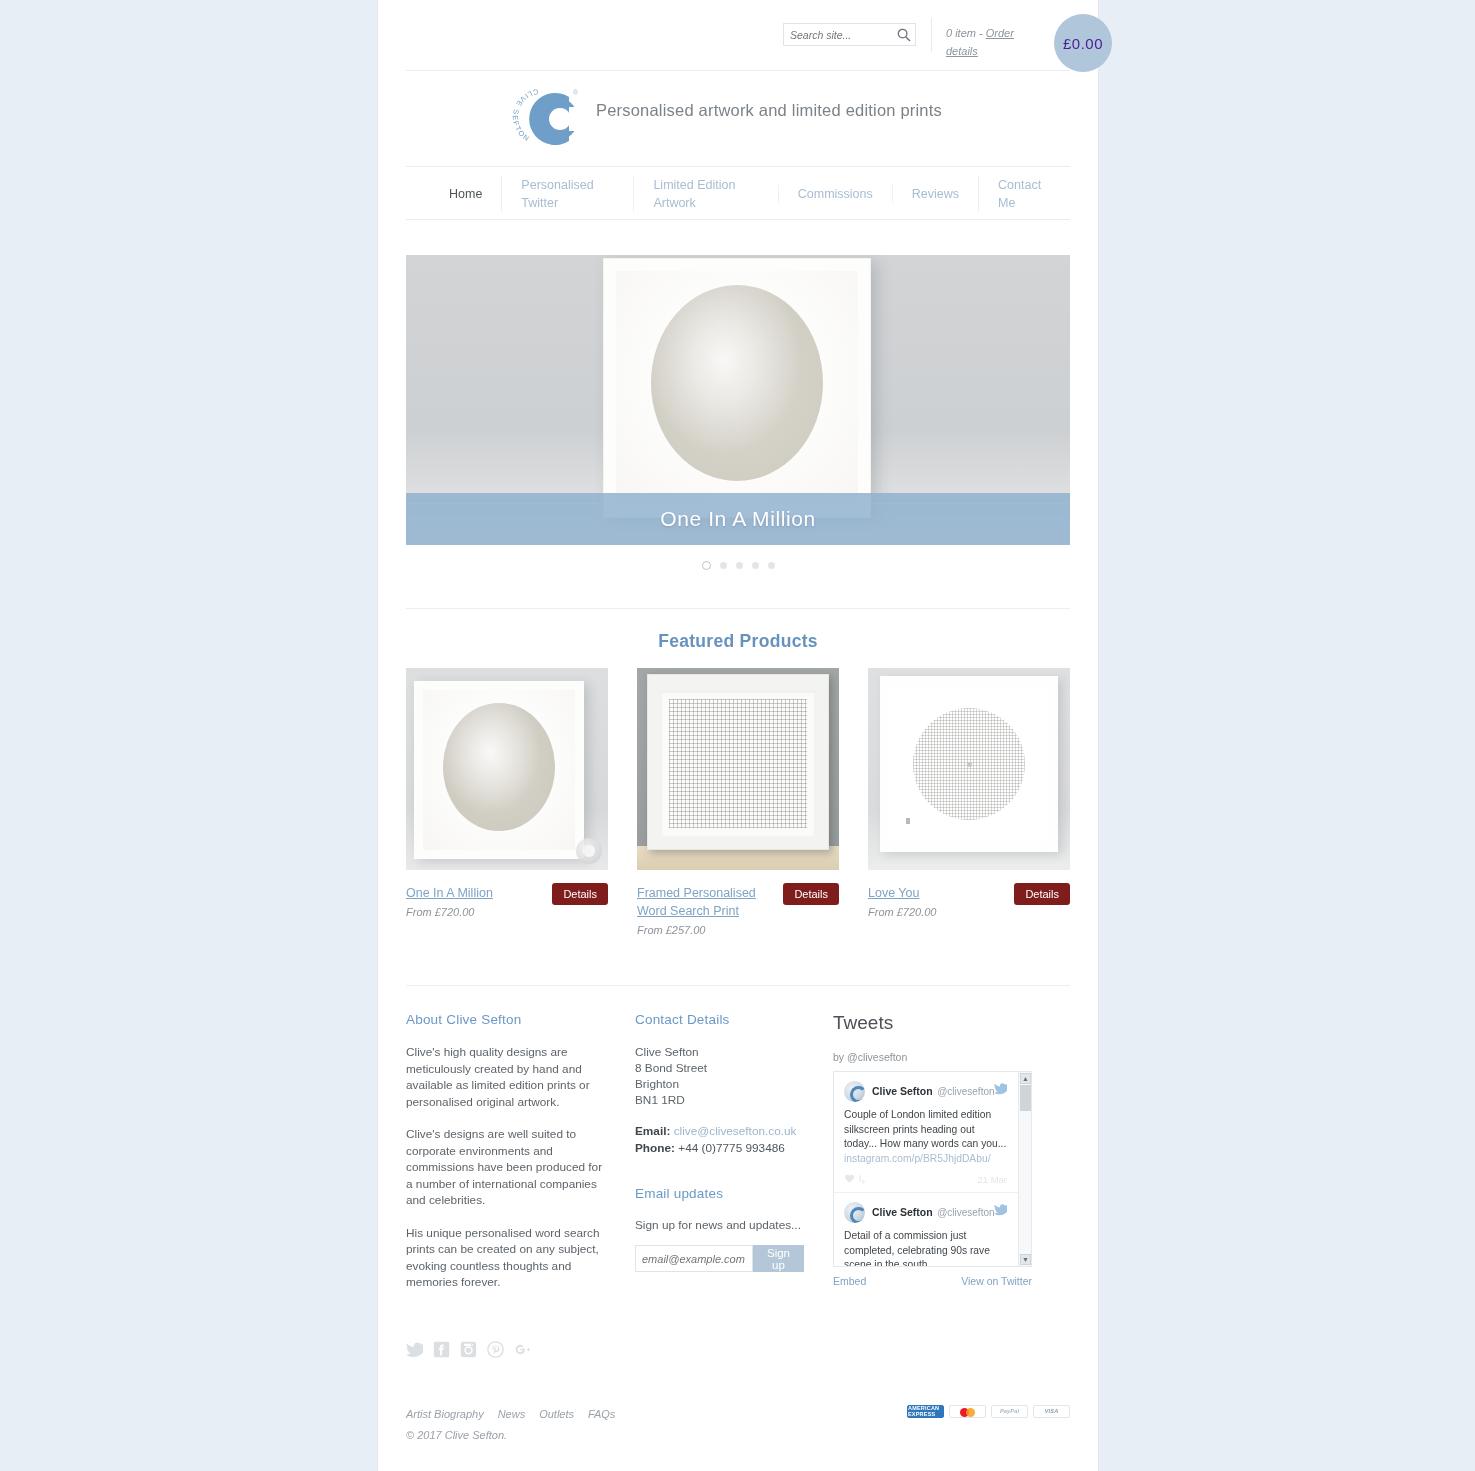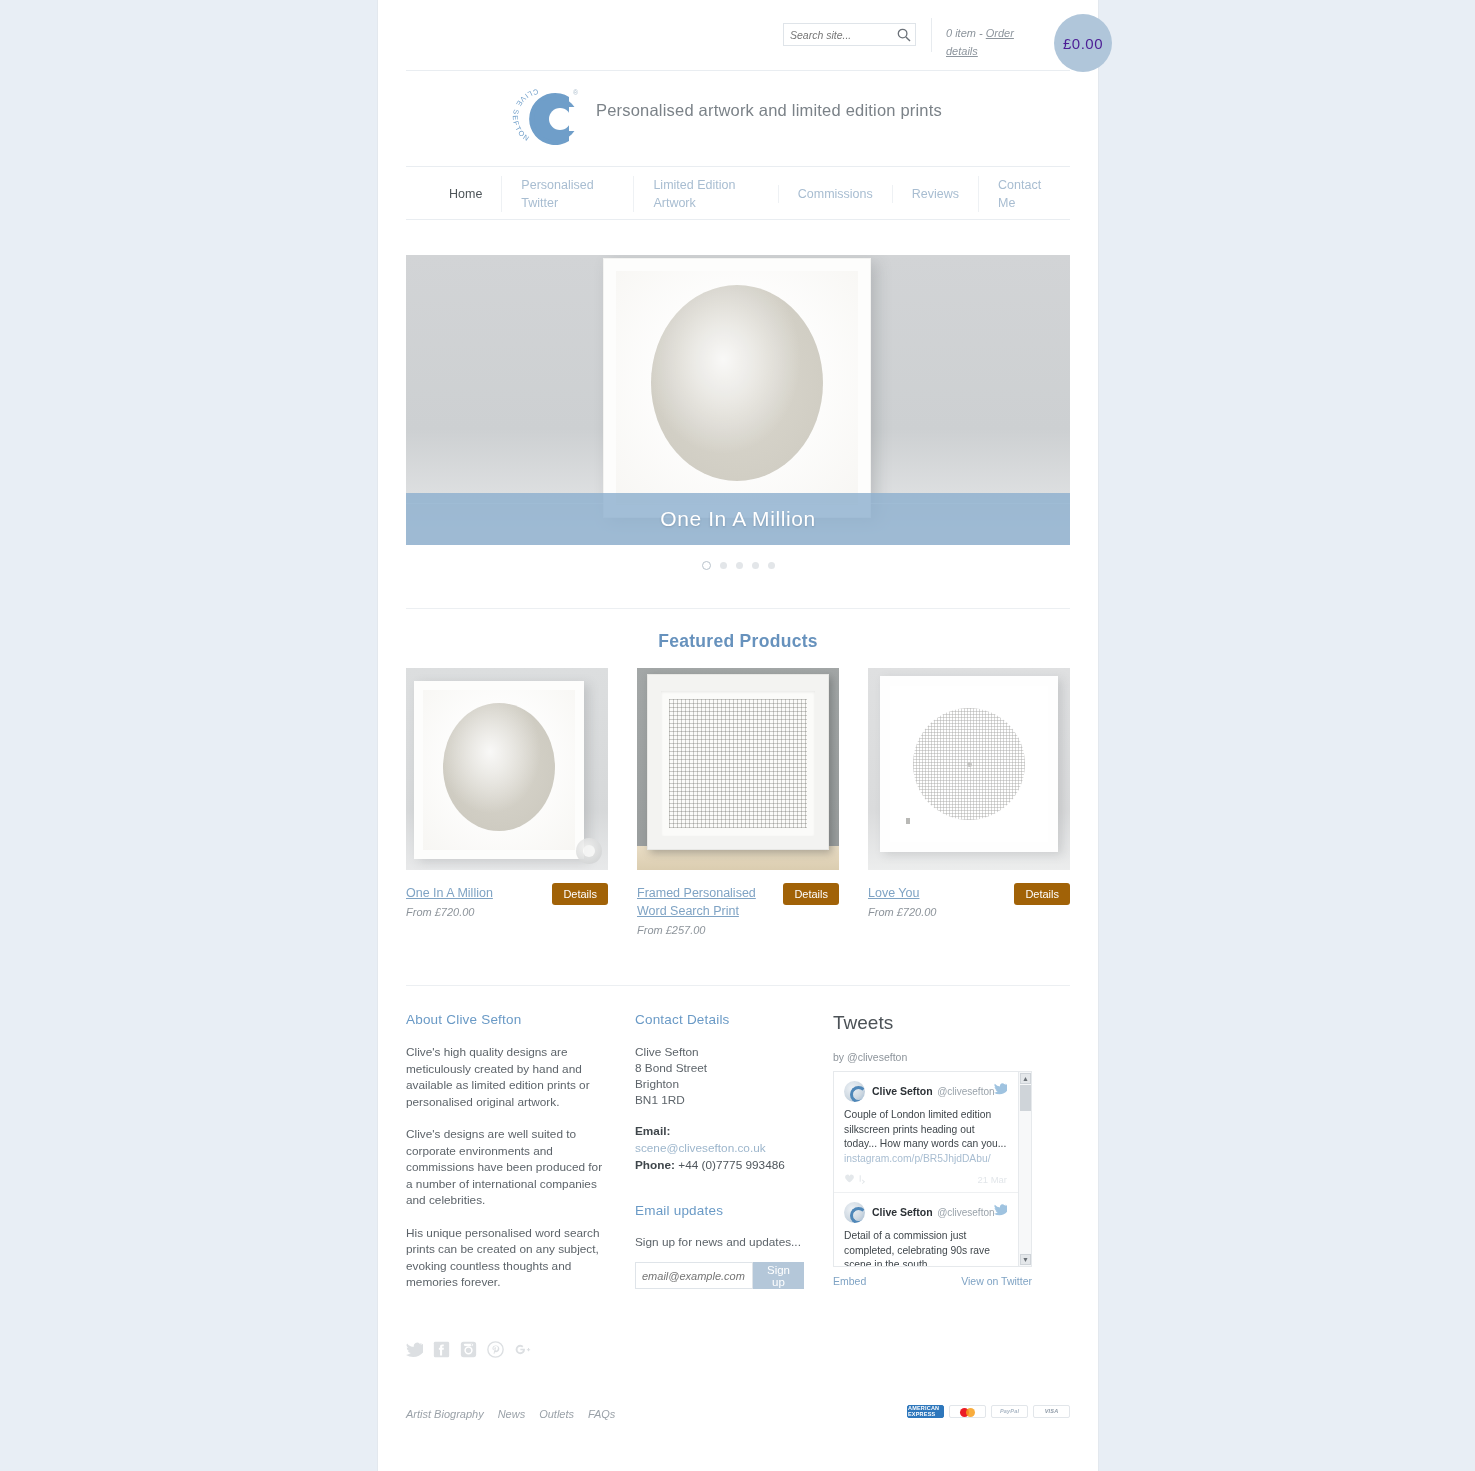--- a/index.html
+++ b/index.html
@@ -192,21 +192,21 @@
   .t3 .c:after {
     content:""; position:absolute; left:50%; top:50%; width:5px; height:5px;
     margin:-2px 0 0 -2px; border-radius:50%; background:#a9a9a6;
   }
   .t3 .sig { position:absolute; left:16px; bottom:18px; width:4px; height:6px; background:#b9b9b6; }
 
   .p-row { display:flex; justify-content:space-between; align-items:flex-start; padding-top:13px; }
   .p-name { font-size:12.5px; color:#7fa3c4; line-height:15px; width:120px; }
   .p-price { font-size:11px; font-style:italic; color:#8d949b; padding-top:5px; }
   .btn-details {
-    background:#a16207; color:#fff; font-size:11px;
+    background:#7f1d1d; color:#fff; font-size:11px;
     border:0; border-radius:3px; padding:5px 11px; cursor:pointer;
     font-family:"Liberation Sans", sans-serif;
   }
 
   
   .rule2 { width:664px; height:1px; background:#eceff2; margin:49px 0 0; }
   .cols { display:flex; padding-top:26px; }
   .col-about { width:198px; }
   .col-contact { width:200px; padding-left:31px; }
   .col-tweets { width:205px; padding-left:29px; }
@@ -487,21 +487,21 @@
       <div class="col-contact">
         <h3 class="h-col">Contact Details</h3>
         <div class="addr">
           <div>Clive Sefton</div>
           <div>8 Bond Street</div>
           <div>Brighton</div>
           <div>BN1 1RD</div>
         </div>
         <div class="kv">
           <b>Email:</b>
-          <a href="#">scene@clivesefton.co.uk</a>
+          <a href="#">clive@clivesefton.co.uk</a>
         </div>
         <div class="kv">
           <b>Phone:</b>
           <span>+44 (0)7775 993486</span>
         </div>
 
         <h3 class="h-col second">Email updates</h3>
         <p class="signup-text">Sign up for news and updates...</p>
         <div class="signup-row">
           <input type="text" placeholder="email@example.com" style="">
@@ -578,20 +578,21 @@
 
     </div>
 
     <div class="footbar">
       <div class="foot-links">
         <a href="#">Artist Biography</a>
         <a href="#">News</a>
         <a href="#">Outlets</a>
         <a href="#">FAQs</a>
       </div>
+      <div class="copyright">© 2017 Clive Sefton.</div>
 
       <div class="pay">
         <span class="amex">AMERICAN EXPRESS</span>
         <span class="mc"></span>
         <span class="pp">PayPal</span>
         <span class="visa">VISA</span>
       </div>
     </div>
 
   </div>

